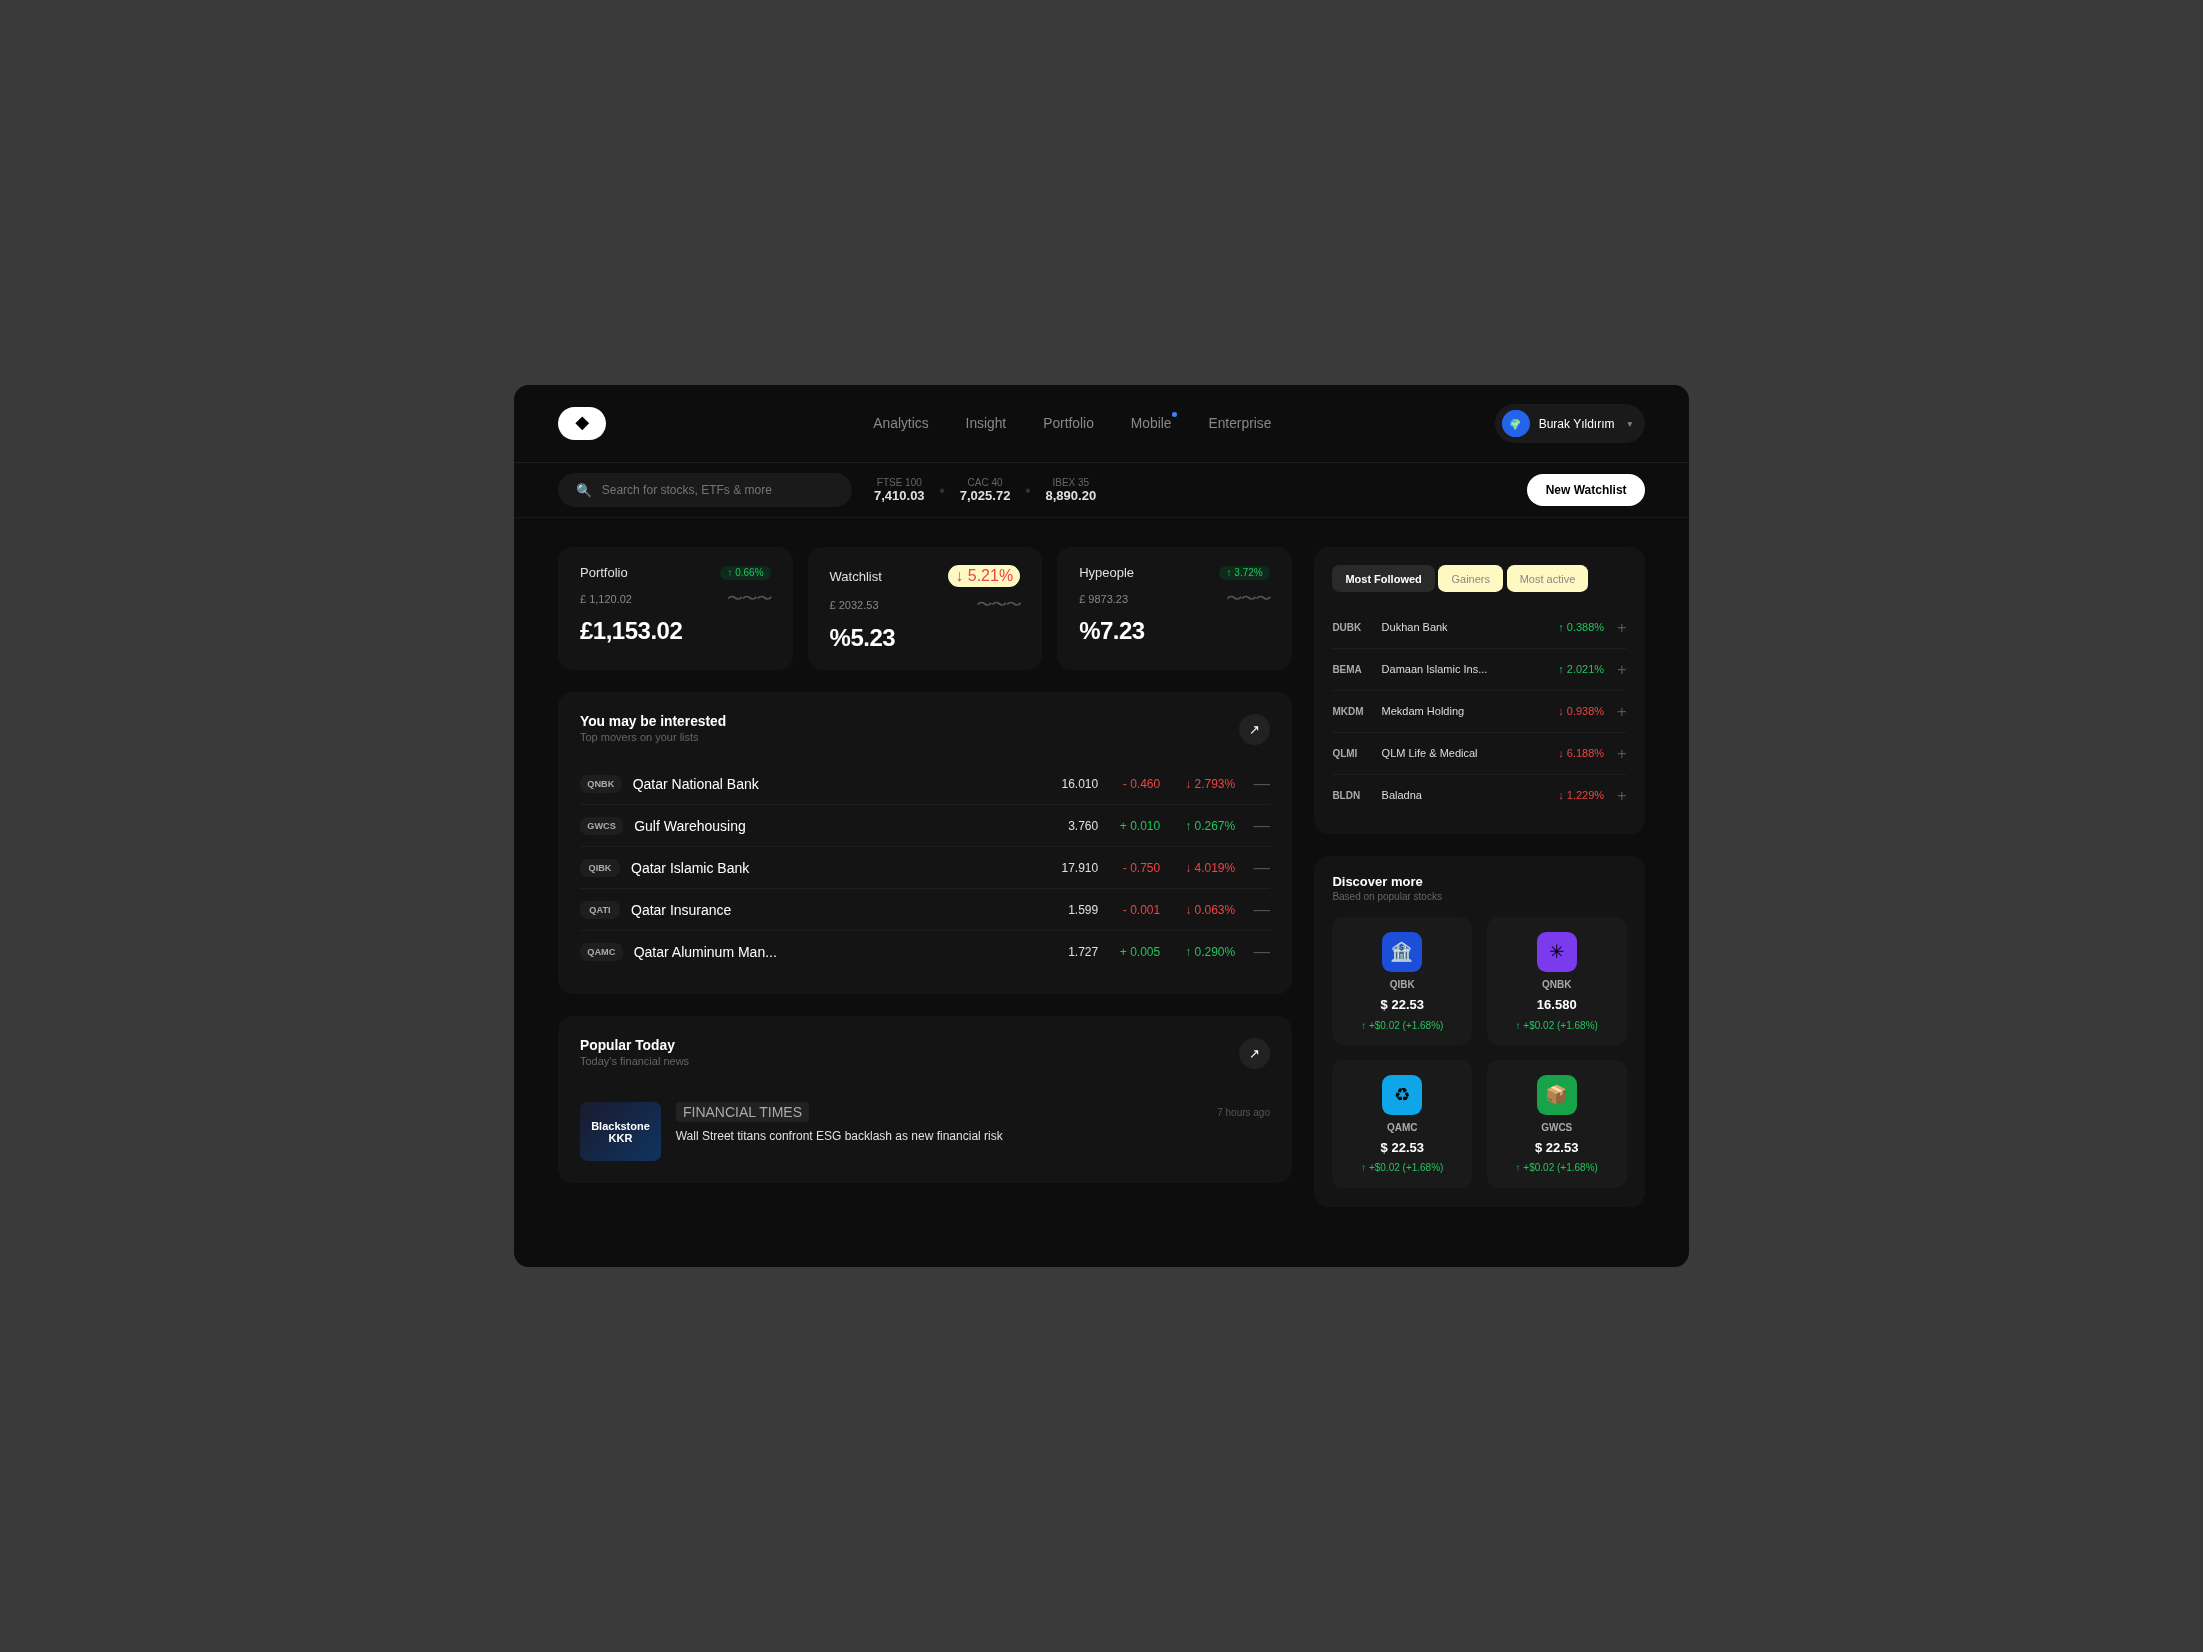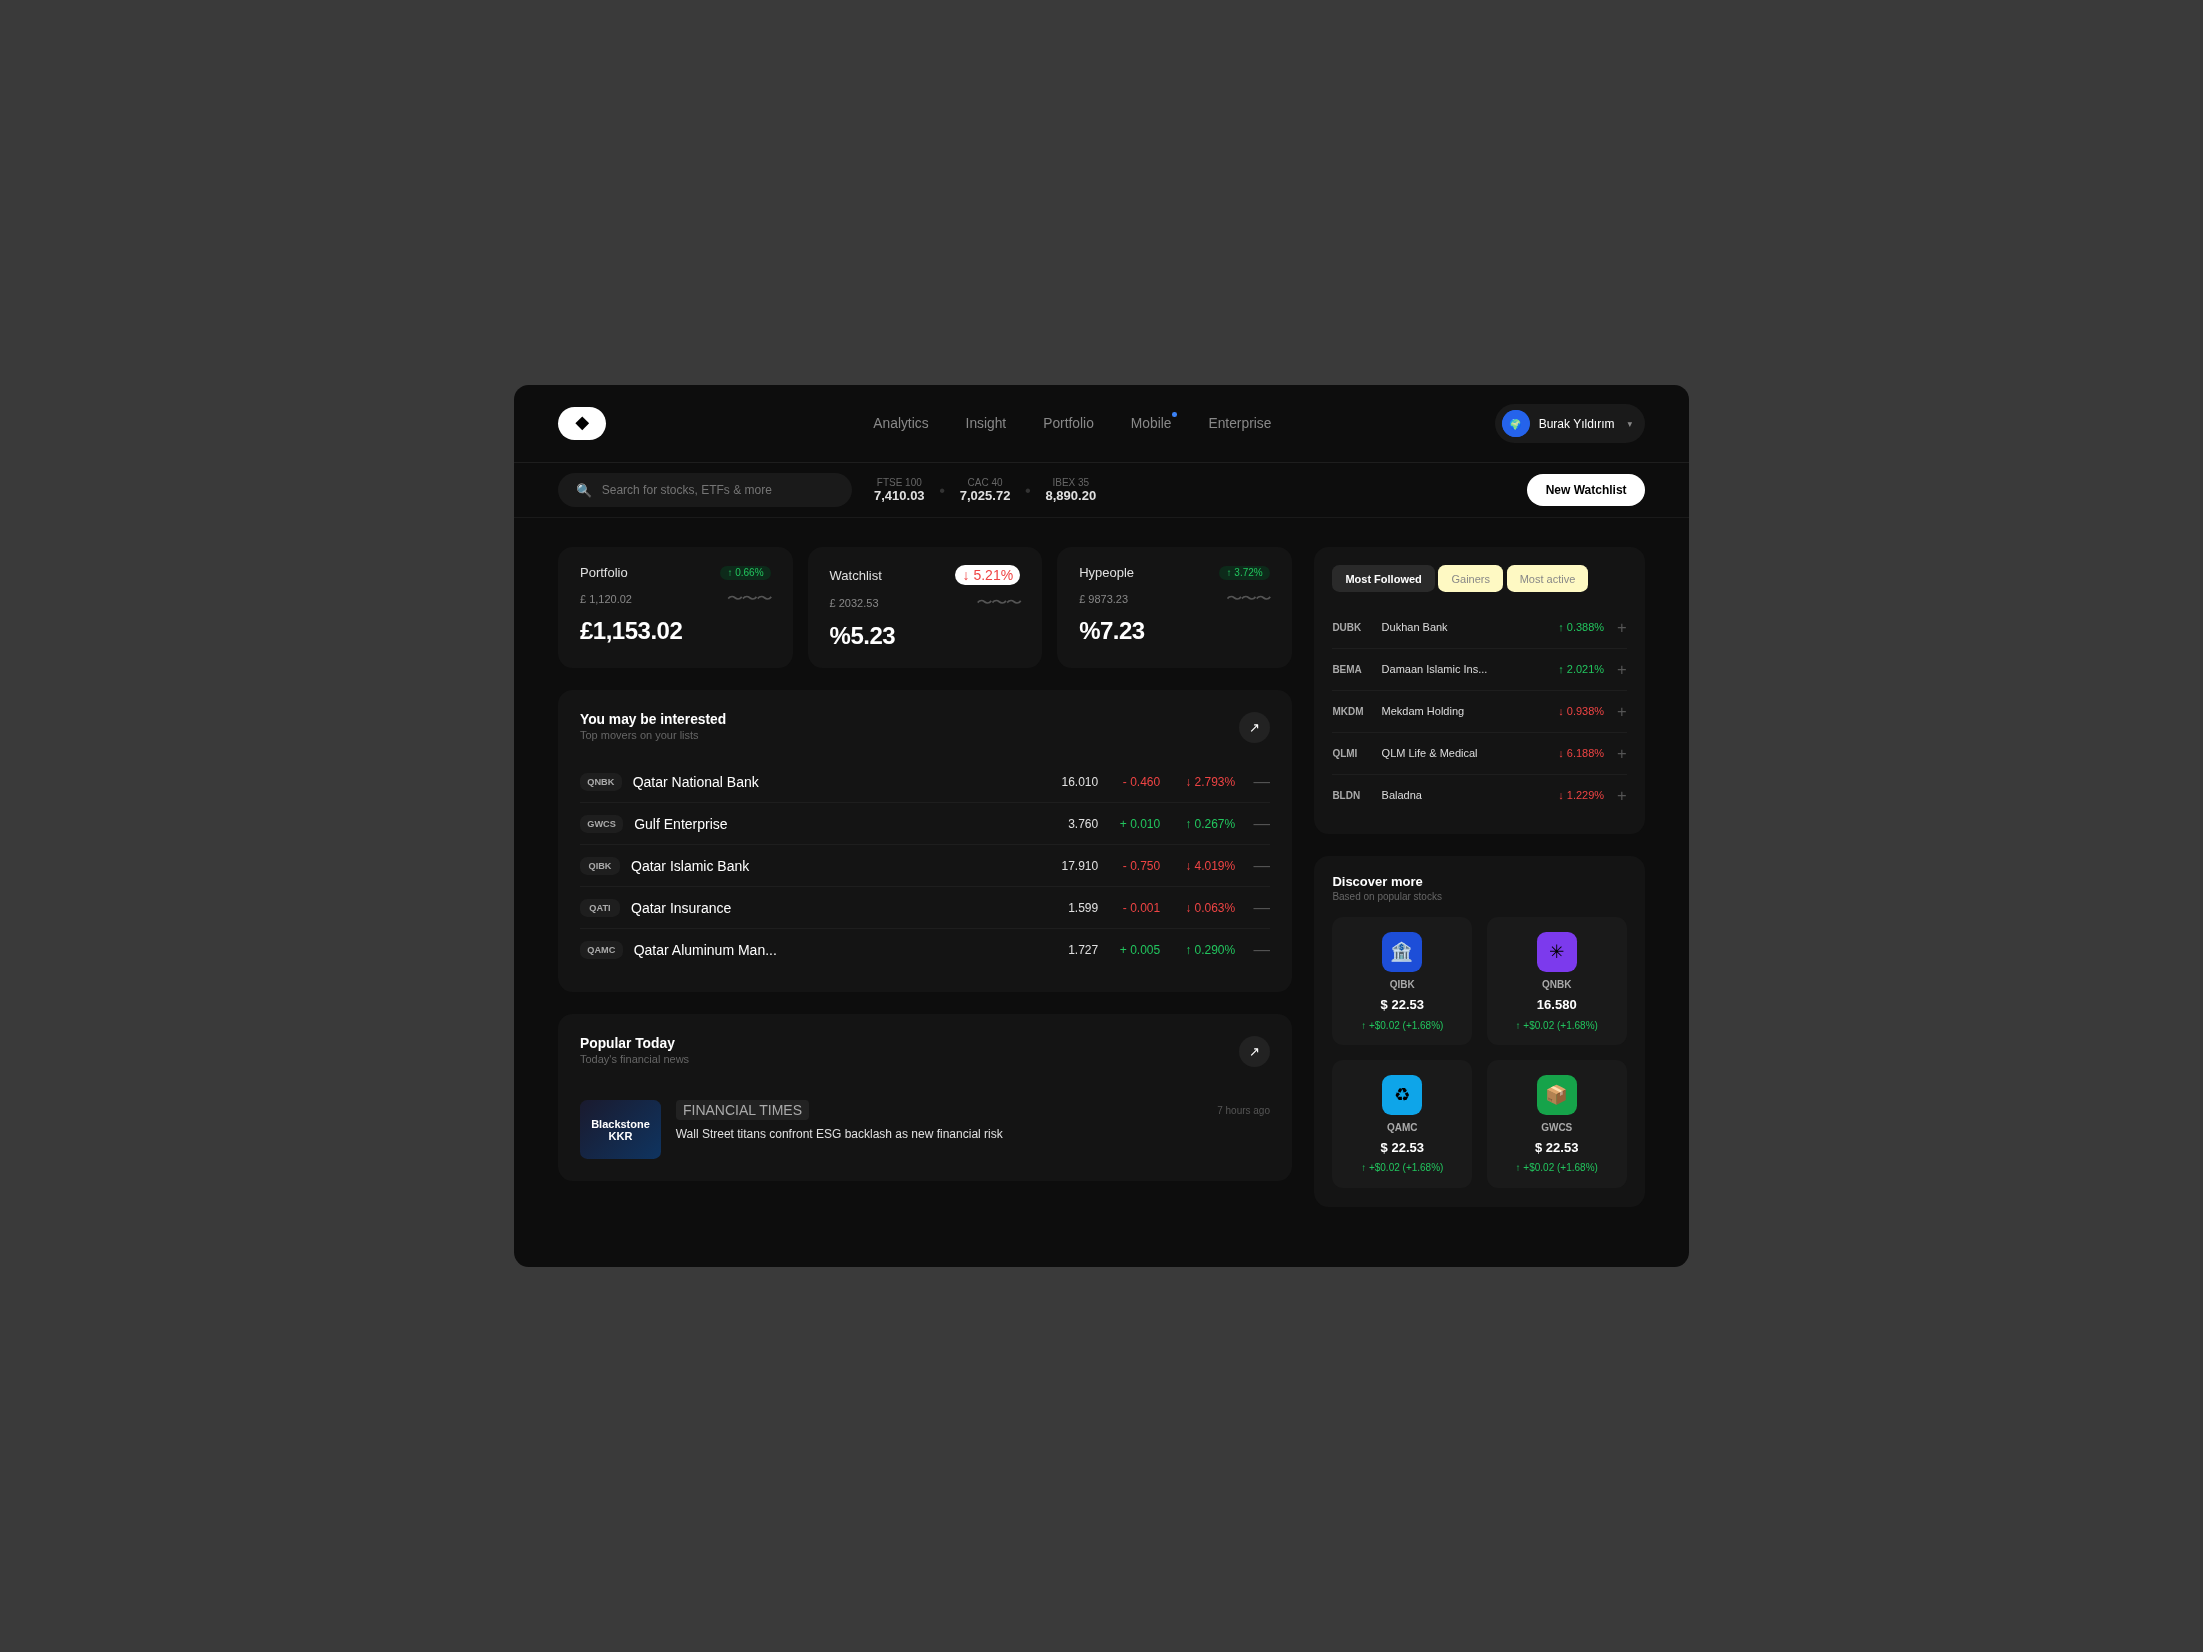--- a/index.html
+++ b/index.html
@@ -160,21 +160,21 @@
       flex-direction: column;
       gap: 7.3px;
     }
     .card-header {
       display: flex;
       align-items: center;
       justify-content: space-between;
     }
     .card-title { color: #e0e0e0; font-size: 13px; font-weight: 500; }
     .badge-up { background: #0d2a1a; color: #22c55e; font-size: 10px; border-radius: 18.4px; padding: 1.8px 7.3px; }
-    .badge-down { background: #ffffff; color: #ef4444; font-size: 14px; border-radius: 18.4px; padding: 1.8px 7.3px; }
+    .badge-down { background: #fef9c3; color: #ef4444; font-size: 16px; border-radius: 18.4px; padding: 1.8px 7.3px; }
     .card-sparkline { color: #555; font-size: 16.5px; letter-spacing: -1.8px; }
     .card-small-value { color: #888; font-size: 11px; }
     .card-big-value { color: #fff; font-size: 24px; font-weight: 700; letter-spacing: -0.5px; }
     .card-row-mid {
       display: flex;
       align-items: center;
       justify-content: space-between;
     }
 
     
@@ -473,21 +473,21 @@
         <div class="stock-row">
           <span class="stock-ticker-badge">QNBK</span>
           <span class="stock-name">Qatar National Bank</span>
           <span class="stock-price">16.010</span>
           <span class="stock-change text-red">- 0.460</span>
           <span class="stock-pct text-red">↓ 2.793%</span>
           <span class="minus-btn">—</span>
         </div>
         <div class="stock-row">
           <span class="stock-ticker-badge">GWCS</span>
-          <span class="stock-name">Gulf Enterprise</span>
+          <span class="stock-name">Gulf Warehousing</span>
           <span class="stock-price">3.760</span>
           <span class="stock-change text-green">+ 0.010</span>
           <span class="stock-pct text-green">↑ 0.267%</span>
           <span class="minus-btn">—</span>
         </div>
         <div class="stock-row">
           <span class="stock-ticker-badge">QIBK</span>
           <span class="stock-name">Qatar Islamic Bank</span>
           <span class="stock-price">17.910</span>
           <span class="stock-change text-red">- 0.750</span>

